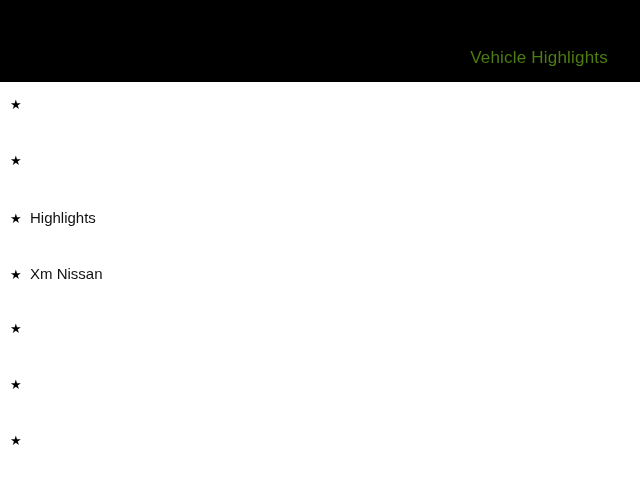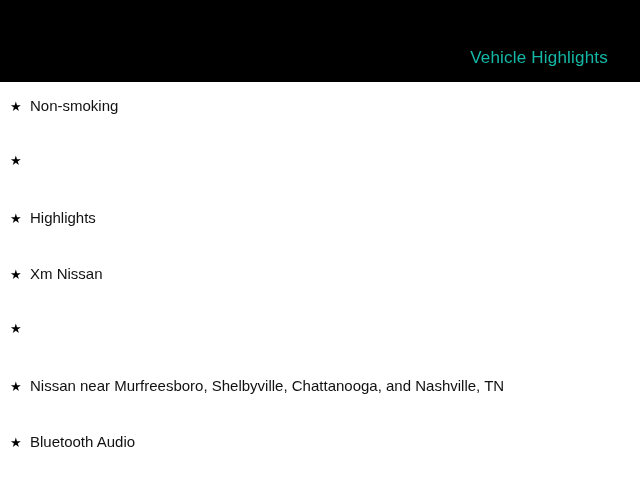--- a/index.html
+++ b/index.html
@@ -23,21 +23,21 @@
     position: relative;
     width: 640px;
     height: 82px;
     background: #000000;
     box-sizing: border-box;
   }
   .header-title {
     position: absolute;
     right: 32px;
     bottom: 14px;
-    color: #14b8a6;
+    color: #4d7c0f;
     font-size: 17px;
     font-family: "Liberation Sans", sans-serif;
     letter-spacing: 0.2px;
     white-space: nowrap;
   }
   .highlights-list {
     list-style: none;
     margin: 0;
     padding: 0;
     padding-top: 16px;
@@ -70,39 +70,36 @@
 
 <div class="page">
 
   <div class="header-bar">
     <div class="header-title">Vehicle Highlights</div>
   </div>
 
   <ul class="highlights-list">
     <li class="highlight-item">
       <span class="bullet-star">★</span>
-      <span class="highlight-text">Non-smoking</span>
     </li>
     <li class="highlight-item">
       <span class="bullet-star">★</span>
     </li>
     <li class="highlight-item">
       <span class="bullet-star">★</span>
       <span class="highlight-text">Highlights</span>
     </li>
     <li class="highlight-item">
       <span class="bullet-star">★</span>
       <span class="highlight-text">Xm Nissan</span>
     </li>
     <li class="highlight-item">
       <span class="bullet-star">★</span>
     </li>
     <li class="highlight-item">
       <span class="bullet-star">★</span>
-      <span class="highlight-text">Nissan near Murfreesboro, Shelbyville, Chattanooga, and Nashville, TN</span>
     </li>
     <li class="highlight-item">
       <span class="bullet-star">★</span>
-      <span class="highlight-text">Bluetooth Audio</span>
     </li>
   </ul>
 
 </div>
 
 </body></html>

